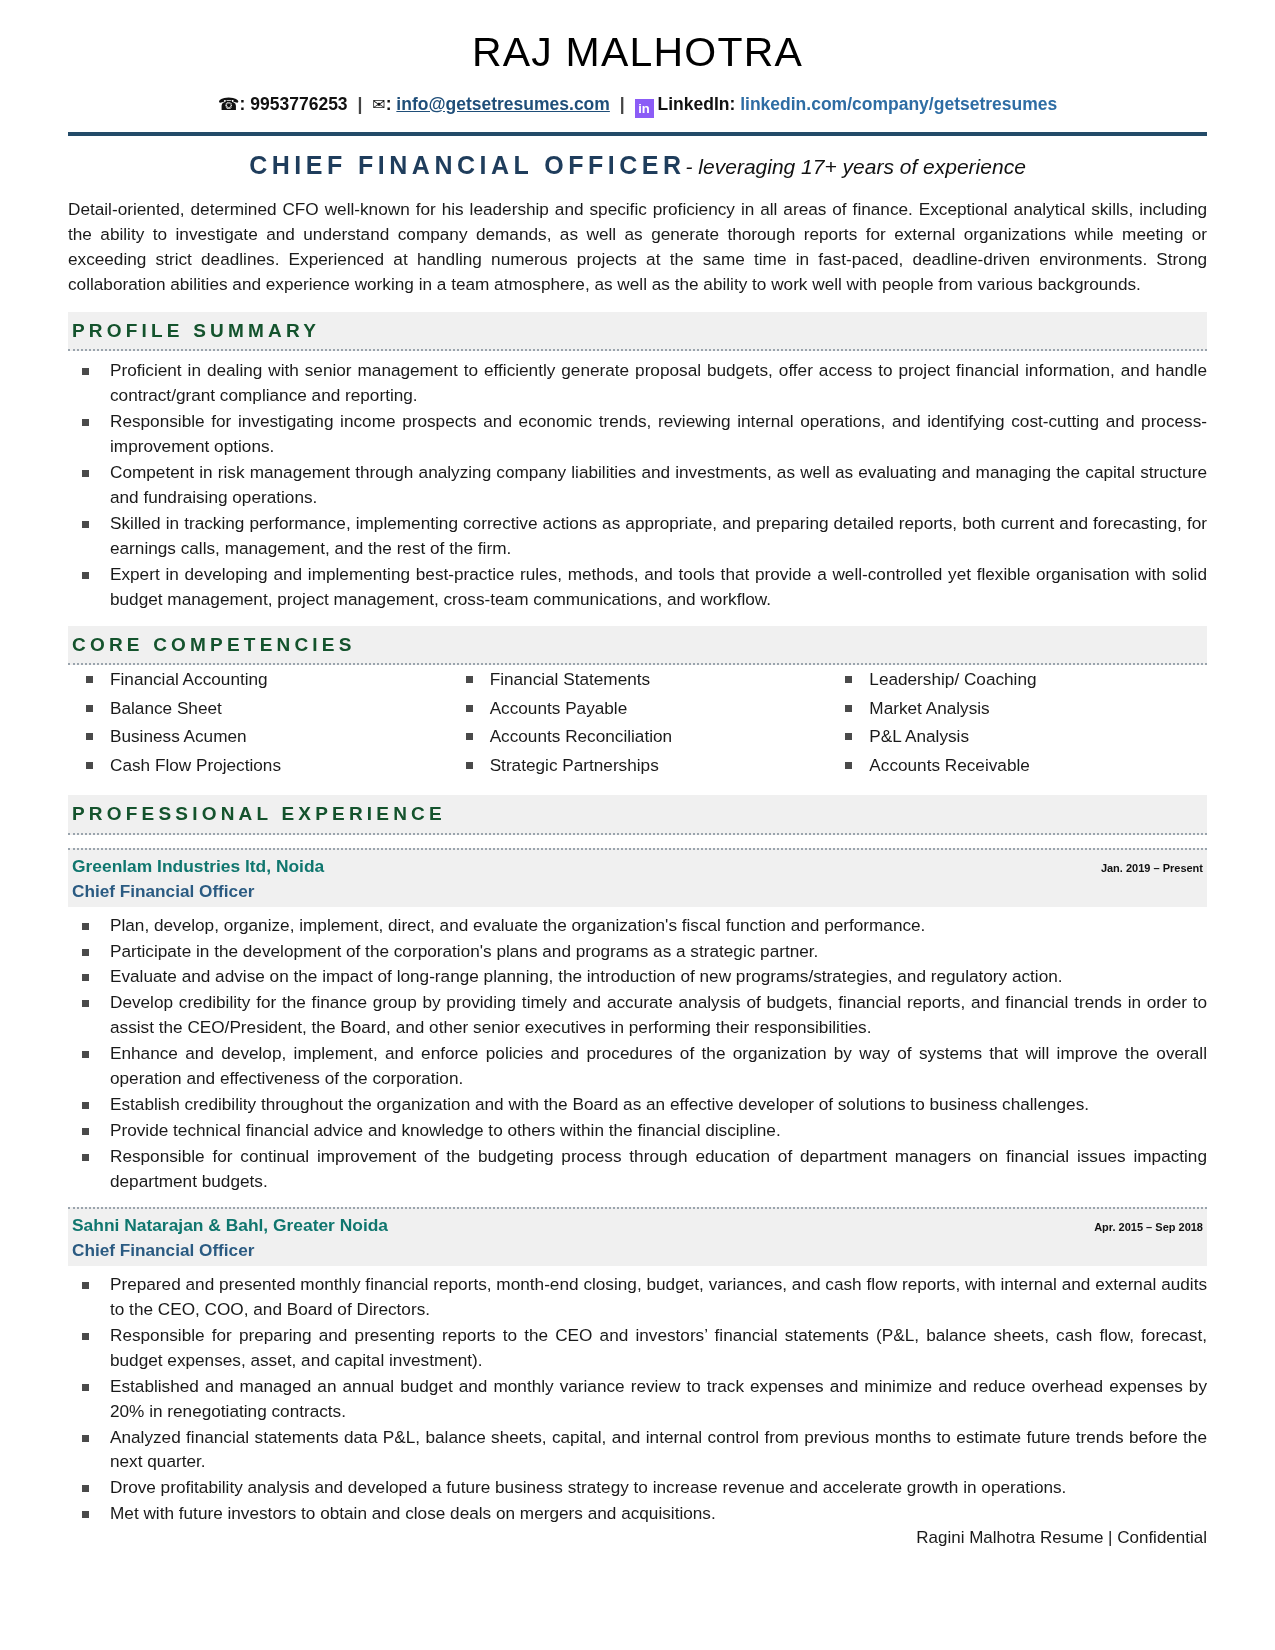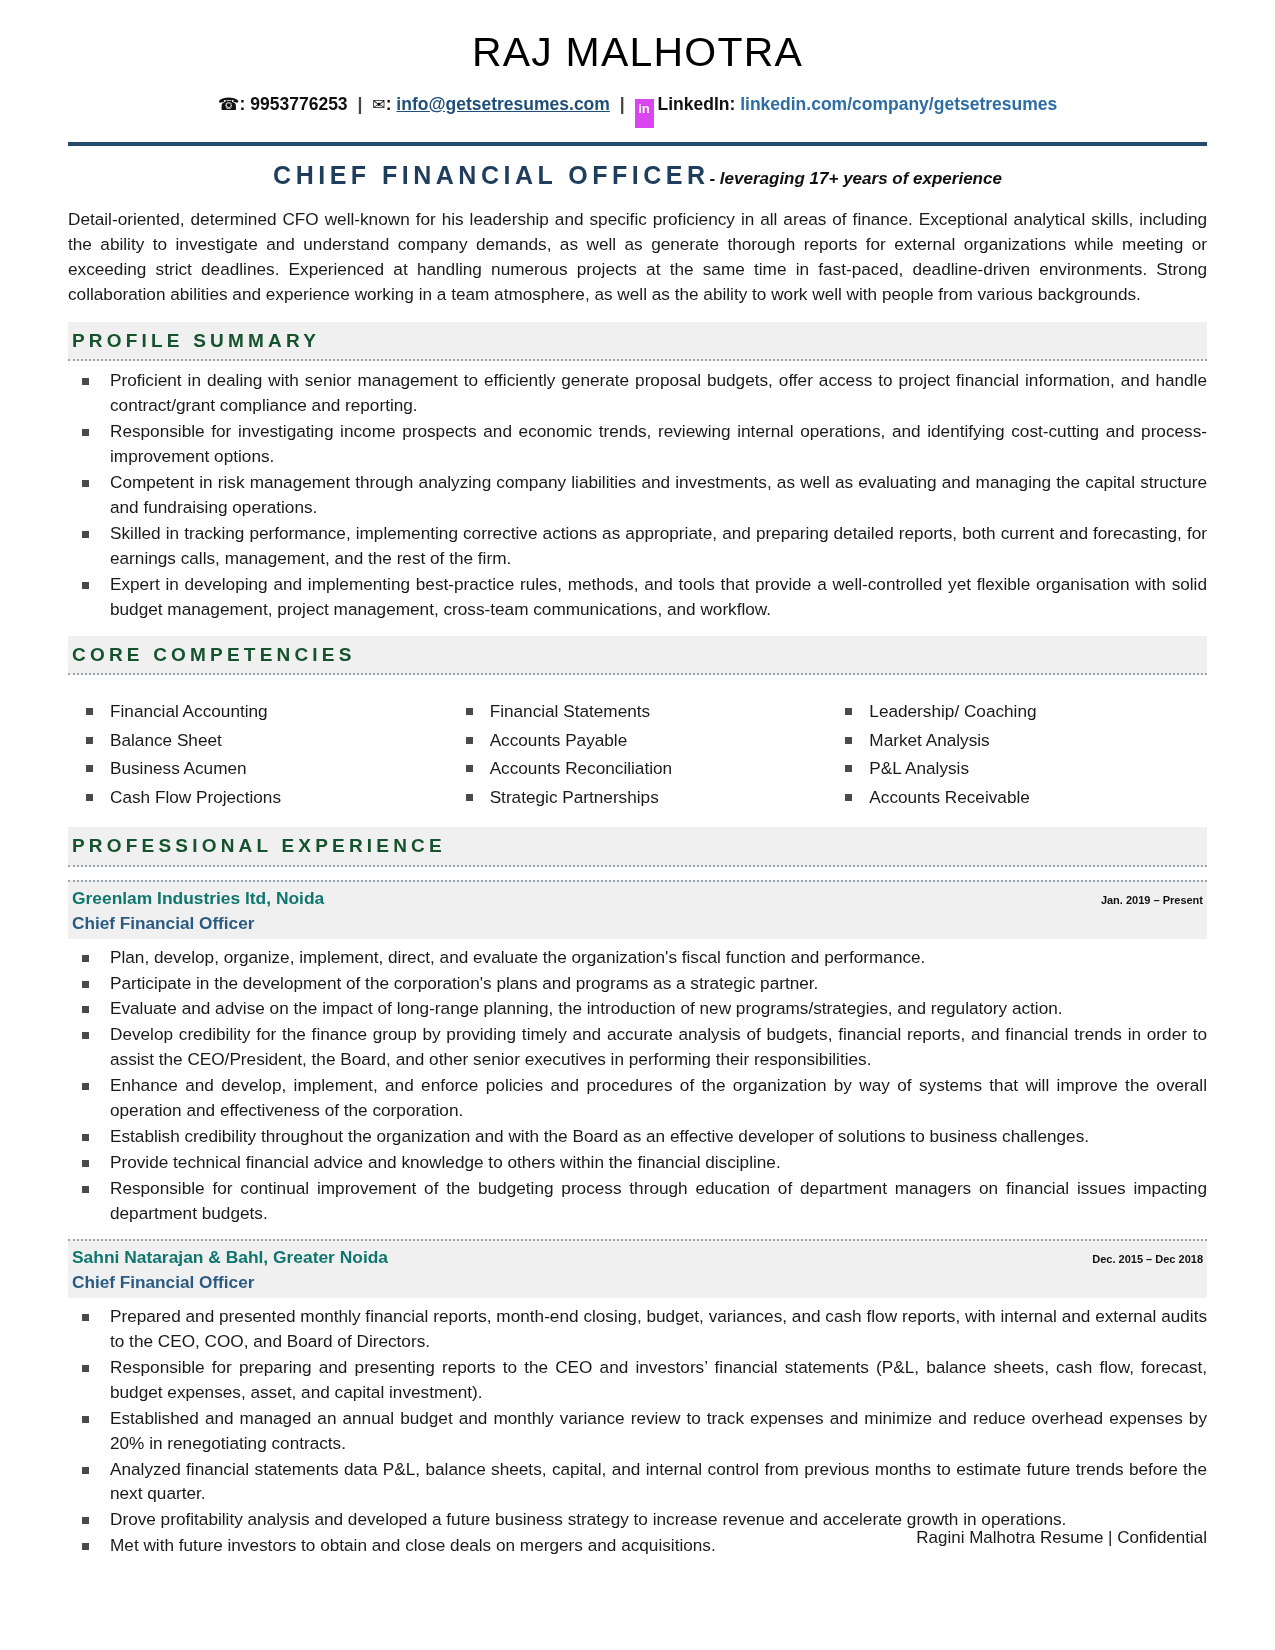--- a/index.html
+++ b/index.html
@@ -57,22 +57,22 @@
     font-size: 16px;
   }
   .contact a.email {
     color: #1f4e79;
     text-decoration: underline;
     font-weight: bold;
   }
   .contact .li-badge {
     display: inline-block;
     width: 19px;
-    height: 29px;
-    background: #d946ef;
+    height: 19px;
+    background: #8b5cf6;
     color: #ffffff;
     font-size: 13px;
     font-weight: bold;
     line-height: 19px;
     text-align: center;
     vertical-align: -3px;
     margin-right: 4px;
     font-family: "Liberation Sans", sans-serif;
   }
   .contact .li-label { color: #111111; font-weight: bold; }
@@ -94,22 +94,22 @@
     margin-top: 14px;
     line-height: 1.25;
   }
   .headline .role {
     font-size: 25px;
     font-weight: bold;
     letter-spacing: 4.5px;
     color: #1f3d5c;
   }
   .headline .tag {
-    font-size: 17px;
-    font-weight: bold;
+    font-size: 21px;
+    font-weight: normal;
     font-style: italic;
     color: #111111;
     letter-spacing: 0;
   }
 
   
   .summary {
     margin-top: 16px;
     font-size: 17.2px;
     line-height: 1.46;
@@ -154,21 +154,21 @@
     top: 10px;
     width: 7px;
     height: 7px;
     background: #4a4a4a;
   }
 
   
   .comp-grid {
     display: grid;
     grid-template-columns: 1fr 1fr 1fr;
-    margin-top: 24px;
+    margin-top: 2px;
     column-gap: 0;
   }
   .comp-col {
     list-style: none;
     margin: 0;
     padding: 0;
   }
   .comp-col li {
     position: relative;
     padding-left: 42px;
@@ -311,21 +311,21 @@
       <li>Establish credibility throughout the organization and with the Board as an effective developer of solutions to business challenges.</li>
       <li>Provide technical financial advice and knowledge to others within the financial discipline.</li>
       <li>Responsible for continual improvement of the budgeting process through education of department managers on financial issues impacting department budgets.</li>
     </ul>
   </div>
 
   <div class="job">
     <div class="job-head">
       <div class="job-row">
         <span class="job-company">Sahni Natarajan &amp; Bahl, Greater Noida</span>
-        <span class="job-dates">Dec. 2015 – Dec 2018</span>
+        <span class="job-dates">Apr. 2015 – Sep 2018</span>
       </div>
       <div class="job-title">Chief Financial Officer</div>
     </div>
     <ul class="bullets">
       <li>Prepared and presented monthly financial reports, month-end closing, budget, variances, and cash flow reports, with internal and external audits to the CEO, COO, and Board of Directors.</li>
       <li>Responsible for preparing and presenting reports to the CEO and investors’ financial statements (P&amp;L, balance sheets, cash flow, forecast, budget expenses, asset, and capital investment).</li>
       <li>Established and managed an annual budget and monthly variance review to track expenses and minimize and reduce overhead expenses by 20% in renegotiating contracts.</li>
       <li>Analyzed financial statements data P&amp;L, balance sheets, capital, and internal control from previous months to estimate future trends before the next quarter.</li>
       <li>Drove profitability analysis and developed a future business strategy to increase revenue and accelerate growth in operations.</li>
       <li>Met with future investors to obtain and close deals on mergers and acquisitions.</li>

